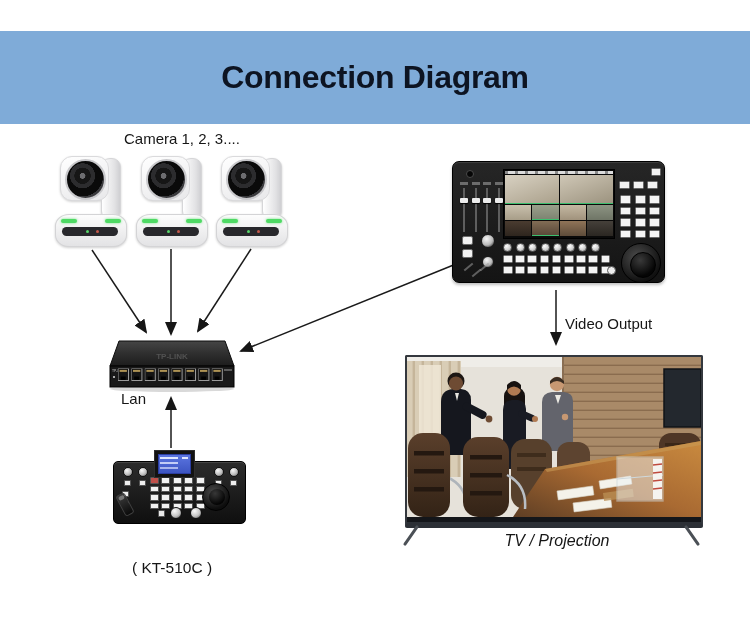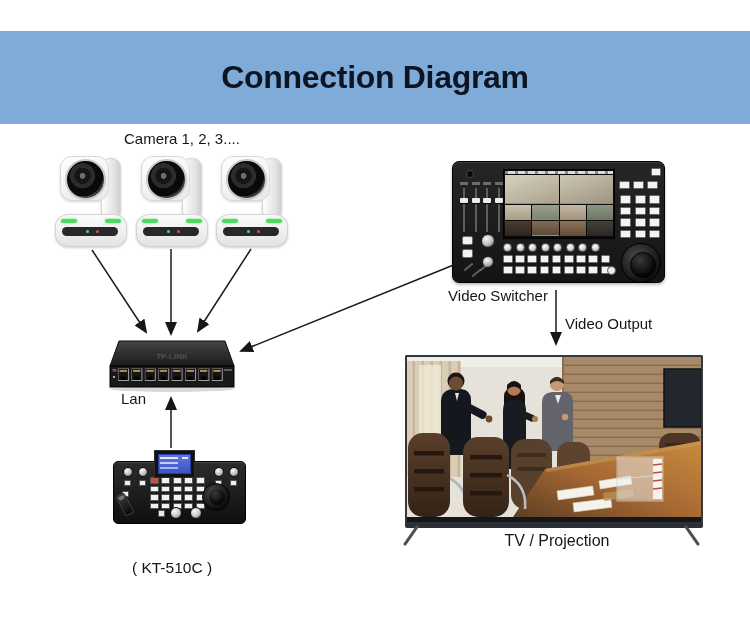--- a/index.html
+++ b/index.html
@@ -12,21 +12,21 @@
   .banner h1{margin:0;font-size:32px;font-weight:bold;letter-spacing:-.3px;}
 
   
   .lbl{position:absolute;color:#161616;font-size:15px;white-space:nowrap;}
   .lbl.center{text-align:center;white-space:normal;}
   #cameras-label{left:124px;top:130px;text-align:center;}
   #lan-label{left:121px;top:390px;}
   #vs-name{left:418px;top:287px;width:160px;}
   #vs-model{left:418px;top:307px;width:160px;}
   #video-output-label{left:565px;top:315px;}
-  #tv-label{left:477px;top:532px;width:160px;font-size:16px;}
+  #tv-label{left:477px;top:532px;width:160px;font-size:16px;font-style:italic;}
   #cc-name{left:92px;top:537px;width:160px;font-size:15.5px;}
   #cc-model{left:92px;top:559px;width:160px;font-size:15.5px;}
 
   
   .arrows{position:absolute;left:0;top:0;pointer-events:none;}
 
   
   .camera{position:absolute;width:70px;height:89px;filter:drop-shadow(0 1px 1px rgba(0,0,0,.18));}
   #cam-1{left:55px;top:156px;} #cam-2{left:136px;top:156px;} #cam-3{left:216px;top:156px;}
   .cam-arm{position:absolute;left:46px;top:2px;width:18px;height:60px;border-radius:9px;
@@ -148,21 +148,20 @@
 <body>
 
 <div class="stage">
 
   <header class="banner" style="background:#7fabd8;">
     <h1 style="color:#0d1422;">Connection Diagram</h1>
   </header>
 
   <div class="lbl" id="cameras-label">Camera 1, 2, 3....</div>
   <div class="lbl" id="lan-label">Lan</div>
-  <div class="lbl center" id="vs-name">Video Switcher</div>
   <div class="lbl" id="video-output-label">Video Output</div>
   <div class="lbl center" id="tv-label">TV / Projection</div>
   <div class="lbl center" id="cc-model">( KT-510C )</div>
 
   <svg class="arrows" width="750" height="623" viewBox="0 0 750 623">
     <defs>
       <marker id="ah" markerUnits="userSpaceOnUse" markerWidth="14" markerHeight="12" refX="12" refY="6" orient="auto">
         <path d="M0,0 L14,6 L0,12 Z" fill="#161616"></path>
       </marker>
     </defs>

